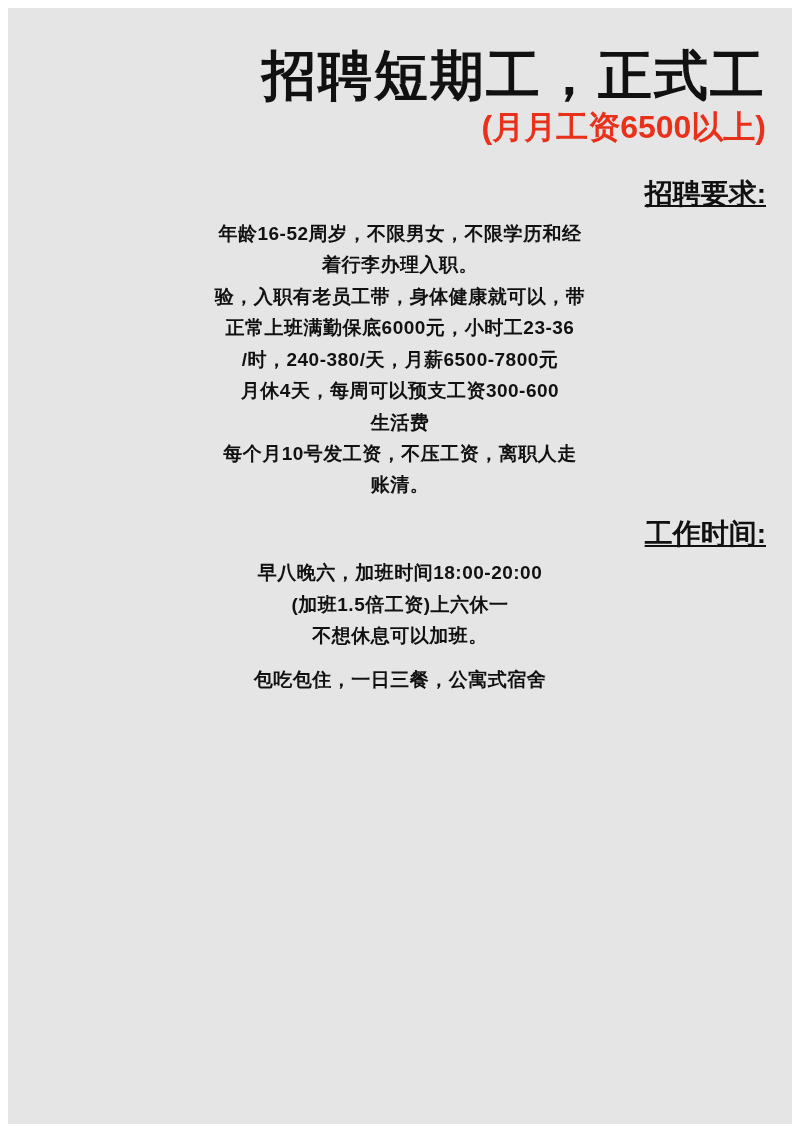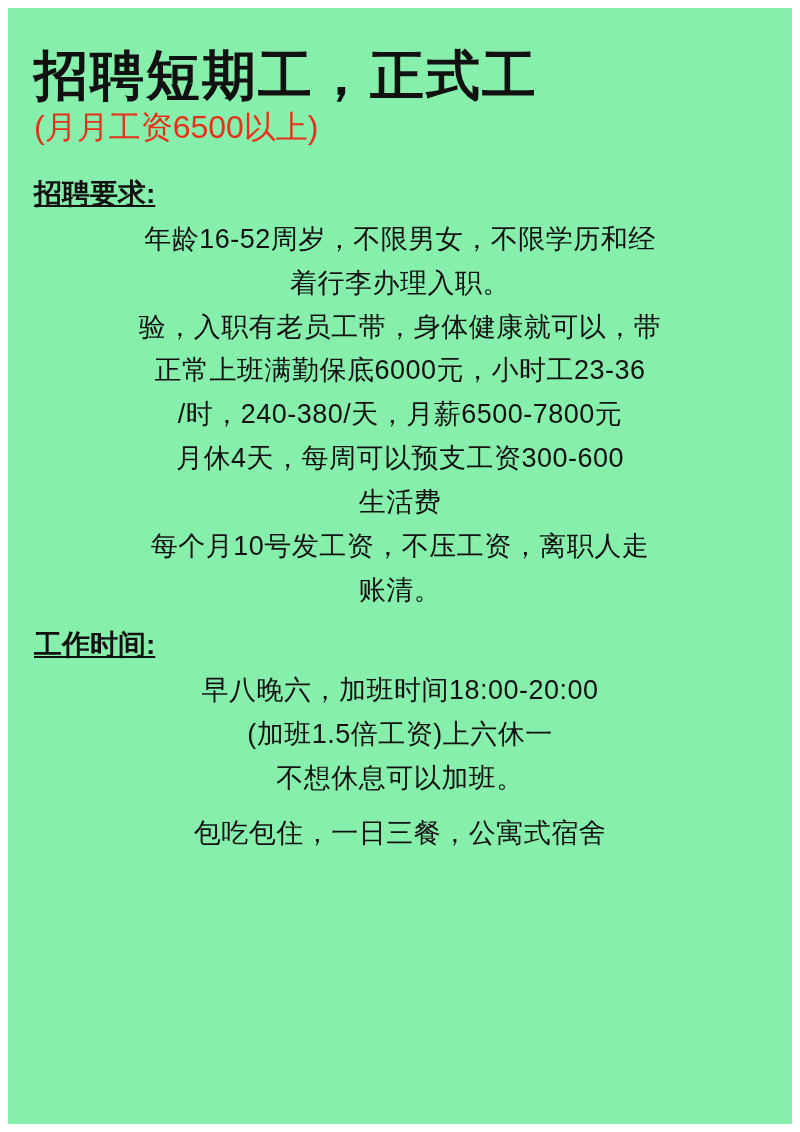--- a/index.html
+++ b/index.html
@@ -12,57 +12,57 @@
     background: #ffffff;
     font-family: "Liberation Sans", "DejaVu Sans", sans-serif;
     overflow: hidden;
   }
   .poster {
     position: absolute;
     left: 8px;
     top: 8px;
     width: 784px;
     height: 1116px;
-    background: #86efac;
+    background: #e5e5e5;
     box-sizing: border-box;
     padding: 28px 26px 14px 26px;
     display: flex;
     flex-direction: column;
-    align-items: flex-start;
+    align-items: flex-end;
   }
   .title {
     font-size: 54px;
     font-weight: bold;
     color: #111111;
     letter-spacing: 2px;
     line-height: 1.15;
     text-align: center;
     margin: 8px 0 2px 0;
     white-space: nowrap;
   }
   .subtitle {
     font-size: 32px;
-    font-weight: normal;
+    font-weight: bold;
     color: #e8301a;
     text-align: center;
     line-height: 1.2;
     margin-bottom: 16px;
   }
   .section-head {
     font-size: 28px;
     font-weight: bold;
     color: #111111;
     text-align: center;
     margin: 14px 0 6px 0;
     line-height: 1.3;
     text-decoration: underline;
   }
   .body-block {
-    font-size: 27px;
-    font-weight: normal;
+    font-size: 19px;
+    font-weight: bold;
     color: #111111;
     text-align: center;
     line-height: 1.55;
     width: 100%;
     margin: 0 0 2px 0;
     letter-spacing: 0.5px;
   }
   .phone {
     font-size: 44px;
     font-weight: bold;

